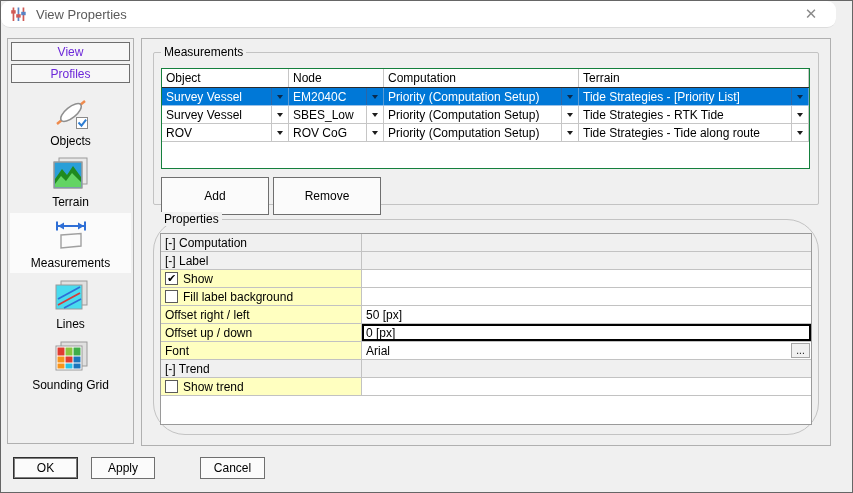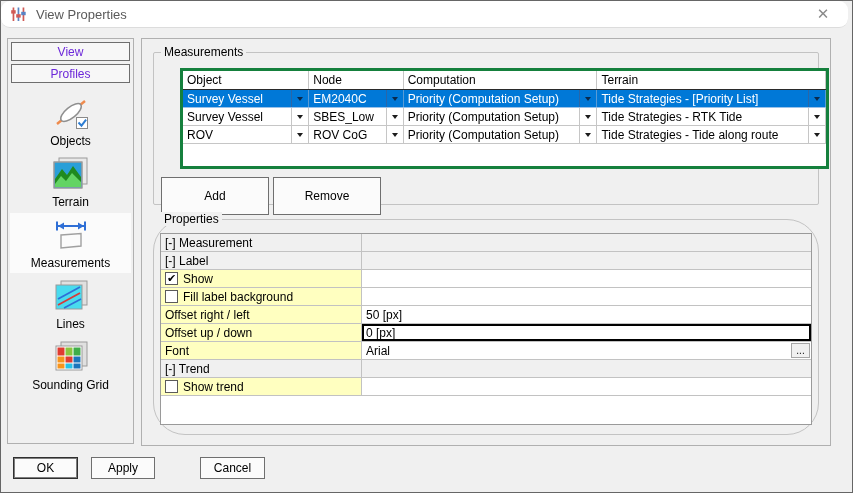--- a/index.html
+++ b/index.html
@@ -1,38 +1,38 @@
 <!DOCTYPE html>
 <html style="--sel: #0078d7; --plbg: #ffffc0;"><head>
 <meta charset="utf-8">
 <style>
   html,body{margin:0;padding:0;background:#fff;font-family:"Liberation Sans",sans-serif;}
   *{box-sizing:border-box;}
   .dialog{position:relative;width:853px;height:493px;background:#f0f0f0;border:1px solid #666;overflow:hidden;}
   
-  .titlebar{position:absolute;left:0;top:0;right:4px;height:27px;background:#fff;border-bottom:1px solid #dcdcdc;display:flex;align-items:center;border-radius:9px;}
+  .titlebar{position:absolute;left:0;top:0;right:16px;height:27px;background:#fff;border-bottom:1px solid #dcdcdc;display:flex;align-items:center;border-radius:9px;}
   .title-icon{width:17px;height:17px;margin-left:9px;display:flex;align-items:center;}
   .title-text{margin-left:9px;font-size:13px;color:#5a5a5a;}
   .close-btn{position:absolute;right:8px;top:0;width:34px;height:26px;display:flex;align-items:center;justify-content:center;color:#8a8a8a;font-size:15px;cursor:default;}
   
   .sidebar{position:absolute;left:6px;top:37px;width:127px;height:406px;border:1px solid #b0b0b0;background:#f0f0f0;}
   .mainpanel{position:absolute;left:140px;top:37px;width:690px;height:408px;border:1px solid #b0b0b0;background:#f0f0f0;}
   .side-tab{height:19px;margin:3px 3px 0 3px;background:#f7f7f7;border:1px solid #6e6e6e;display:flex;align-items:center;justify-content:center;font-size:12px;color:#6d28d9;}
   .nav-list{padding-top:7px;}
   .nav-item{height:60px;margin:1px 2px;display:flex;flex-direction:column;align-items:center;justify-content:center;gap:2px;}
   .nav-item.selected{background:#fbfbfb;}
   .nav-icon{height:38px;display:flex;align-items:center;justify-content:center;}
   .nav-label{font-size:12px;color:#000;}
   
   .groupbox{position:absolute;border:1px solid #c3c3c3;border-radius:2px;}
   .gb-meas{left:11px;top:13px;width:666px;height:153px;}
   .gb-props{left:11px;top:180px;width:666px;height:216px;border-radius:32px;}
   .legend{position:absolute;top:-8px;left:7px;background:#f0f0f0;padding:0 3px;font-size:12px;color:#000;line-height:14px;}
   
-  .mtable{position:absolute;left:7px;top:15px;width:649px;height:101px;border:3px solid #15803d;background:#fff;overflow:hidden;margin-left:19px;}
+  .mtable{position:absolute;left:7px;top:15px;width:649px;height:101px;border:1px solid #15803d;background:#fff;overflow:hidden;}
   .thead{display:flex;height:19px;background:#fff;border-bottom:1px solid #2a2a2a;}
   .th{display:flex;align-items:center;padding:0 4px;font-size:12px;border-right:1px solid #c6c6c6;overflow:hidden;}
   .trow{display:flex;height:18px;background:#fff;border-bottom:1px solid #c6c6c6;}
   .trow.sel{background:var(--sel,#0078d7);color:#fff;border-bottom-color:#9ac1e8;}
   .tcell{display:flex;align-items:center;border-right:1px solid #c6c6c6;overflow:hidden;}
   .trow.sel .tcell{border-right-color:#5a9bd5;}
   .tcell .txt{flex:1;padding:0 4px;font-size:12px;white-space:nowrap;overflow:hidden;}
   .combo-btn{width:17px;align-self:stretch;display:flex;align-items:center;justify-content:center;border-left:1px solid #c6c6c6;background:transparent;}
   .trow.sel .combo-btn{border-left-color:#2a66a8;}
   .arr{width:0;height:0;border:3.5px solid transparent;border-top:4.5px solid #1c1c1c;margin-top:4px;}
@@ -246,21 +246,21 @@
       <div class="tbl-btns">
         <button class="btn">Add</button>
         <button class="btn">Remove</button>
       </div>
     </div>
 
     <div class="groupbox gb-props">
       <span class="legend">Properties</span>
       <div class="pgrid" id="prop-grid">
           <div class="prow cat">
-            <div class="plabel">[-] Measurement</div>
+            <div class="plabel">[-] Computation</div>
             <div class="pval"></div>
           </div>
           <div class="prow cat">
             <div class="plabel">[-] Label</div>
             <div class="pval"></div>
           </div>
           <div class="prow">
             <div class="plabel">
               <span class="cbx">✔</span>
               <span>Show</span>

